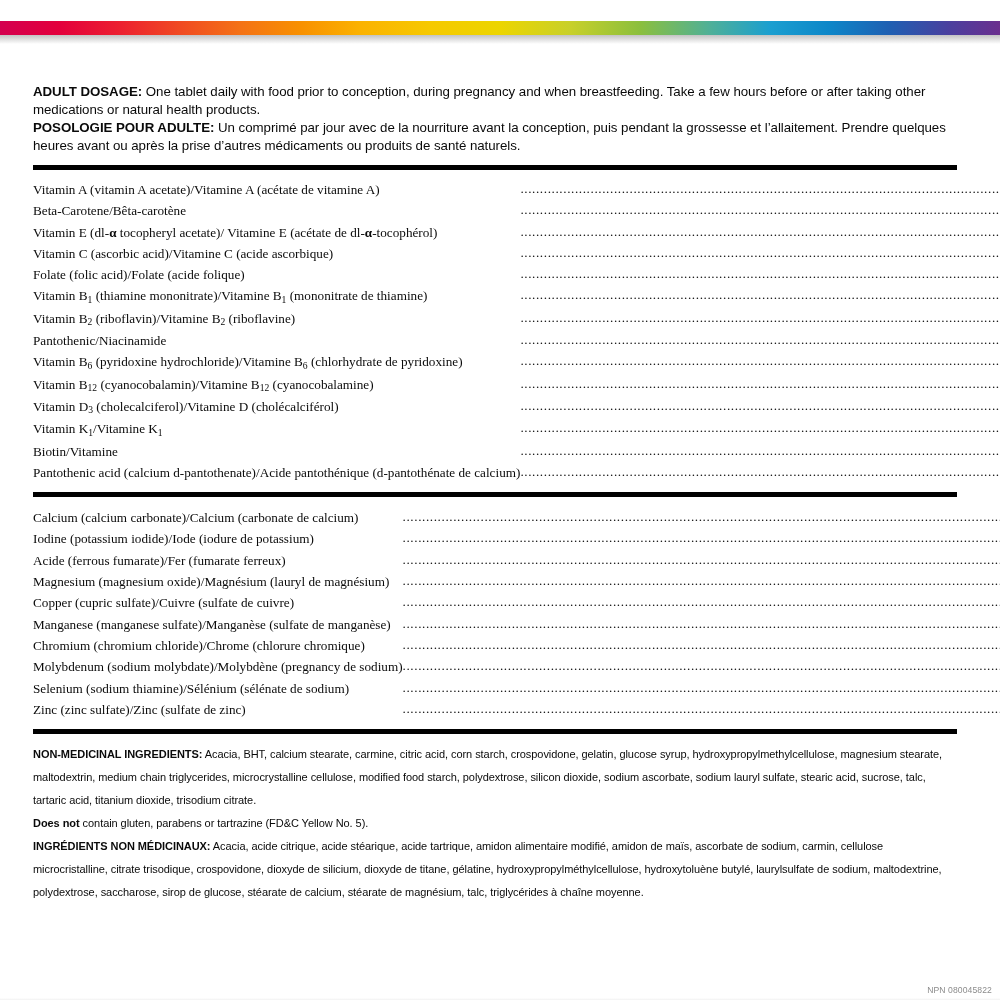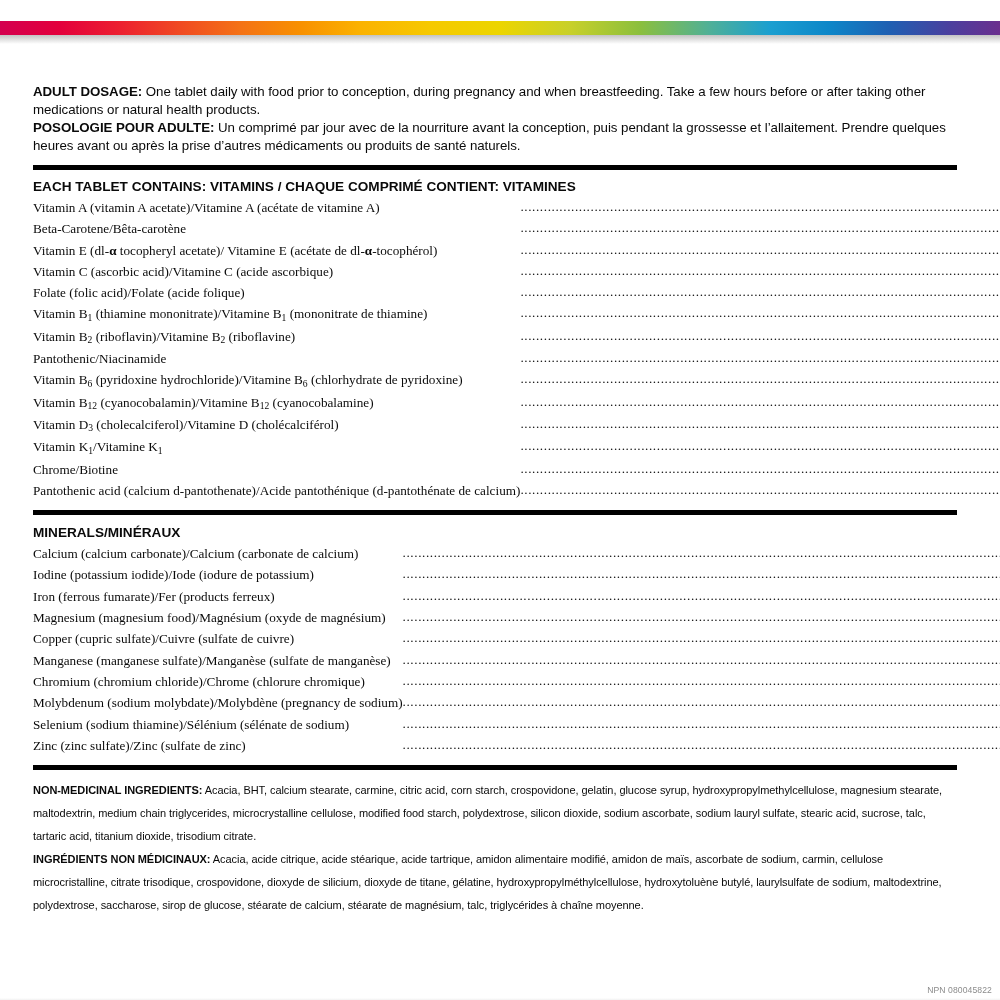--- a/index.html
+++ b/index.html
@@ -165,21 +165,20 @@
 
   <div class="content">
 
     <div class="dosage-block">
       <p class="dosage-para"><span class="lead">ADULT DOSAGE:</span><span> One tablet daily with food prior to conception, during pregnancy and when breastfeeding. Take a few hours before or after taking other medications or natural health products.</span></p>
       <p class="dosage-para"><span class="lead">POSOLOGIE POUR ADULTE:</span><span> Un comprimé par jour avec de la nourriture avant la conception, puis pendant la grossesse et l’allaitement. Prendre quelques heures avant ou après la prise d’autres médicaments ou produits de santé naturels.</span></p>
     </div>
 
     <div class="rule rule-vitamins"></div>
 
-    <div class="section-head">EACH TABLET CONTAINS: VITAMINS / CHAQUE COMPRIMÉ CONTIENT: VITAMINES</div>
     <table class="nutrient-table">
       <tbody id="vitamins-body">
           <tr class="nutrient-row">
             <td class="n-name">Vitamin A (vitamin A acetate)/Vitamine A (acétate de vitamine A)</td>
             <td class="n-dots">
               <span>............................................................................................................................................................................................................................................................................................................</span>
             </td>
           </tr>
           <tr class="nutrient-row">
             <td class="n-name">Beta-Carotene/Bêta-carotène</td>
@@ -241,59 +240,58 @@
               <span>............................................................................................................................................................................................................................................................................................................</span>
             </td>
           </tr>
           <tr class="nutrient-row">
             <td class="n-name">Vitamin K<sub>1</sub>/Vitamine K<sub>1</sub></td>
             <td class="n-dots">
               <span>............................................................................................................................................................................................................................................................................................................</span>
             </td>
           </tr>
           <tr class="nutrient-row">
-            <td class="n-name">Chrome/Biotine</td>
+            <td class="n-name">Biotin/Vitamine</td>
             <td class="n-dots">
               <span>............................................................................................................................................................................................................................................................................................................</span>
             </td>
           </tr>
           <tr class="nutrient-row">
             <td class="n-name">Pantothenic acid (calcium d-pantothenate)/Acide pantothénique (d-pantothénate de calcium)</td>
             <td class="n-dots">
               <span>............................................................................................................................................................................................................................................................................................................</span>
             </td>
           </tr>
         </tbody>
     </table>
 
     <div class="rule rule-minerals"></div>
 
-    <div class="section-head section-head-minerals">MINERALS/MINÉRAUX</div>
     <table class="nutrient-table">
       <tbody id="minerals-body">
           <tr class="nutrient-row">
             <td class="n-name">Calcium (calcium carbonate)/Calcium (carbonate de calcium)</td>
             <td class="n-dots">
               <span>............................................................................................................................................................................................................................................................................................................</span>
             </td>
           </tr>
           <tr class="nutrient-row">
             <td class="n-name">Iodine (potassium iodide)/Iode (iodure de potassium)</td>
             <td class="n-dots">
               <span>............................................................................................................................................................................................................................................................................................................</span>
             </td>
           </tr>
           <tr class="nutrient-row">
-            <td class="n-name">Iron (ferrous fumarate)/Fer (products ferreux)</td>
-            <td class="n-dots">
-              <span>............................................................................................................................................................................................................................................................................................................</span>
-            </td>
-          </tr>
-          <tr class="nutrient-row">
-            <td class="n-name">Magnesium (magnesium food)/Magnésium (oxyde de magnésium)</td>
+            <td class="n-name">Acide (ferrous fumarate)/Fer (fumarate ferreux)</td>
+            <td class="n-dots">
+              <span>............................................................................................................................................................................................................................................................................................................</span>
+            </td>
+          </tr>
+          <tr class="nutrient-row">
+            <td class="n-name">Magnesium (magnesium oxide)/Magnésium (lauryl de magnésium)</td>
             <td class="n-dots">
               <span>............................................................................................................................................................................................................................................................................................................</span>
             </td>
           </tr>
           <tr class="nutrient-row">
             <td class="n-name">Copper (cupric sulfate)/Cuivre (sulfate de cuivre)</td>
             <td class="n-dots">
               <span>............................................................................................................................................................................................................................................................................................................</span>
             </td>
           </tr>
@@ -327,20 +325,21 @@
               <span>............................................................................................................................................................................................................................................................................................................</span>
             </td>
           </tr>
         </tbody>
     </table>
 
     <div class="rule rule-nonmed"></div>
 
     <div class="nonmed-block">
       <p class="nonmed-para"><span class="lead">NON-MEDICINAL INGREDIENTS:</span><span> Acacia, BHT, calcium stearate, carmine, citric acid, corn starch, crospovidone, gelatin, glucose syrup, hydroxypropylmethylcellulose, magnesium stearate, maltodextrin, medium chain triglycerides, microcrystalline cellulose, modified food starch, polydextrose, silicon dioxide, sodium ascorbate, sodium lauryl sulfate, stearic acid, sucrose, talc, tartaric acid, titanium dioxide, trisodium citrate.</span></p>
+      <p class="nonmed-para"><span class="lead">Does not</span><span> contain gluten, parabens or tartrazine (FD&amp;C Yellow No. 5).</span></p>
       <p class="nonmed-para"><span class="lead">INGRÉDIENTS NON MÉDICINAUX:</span><span> Acacia, acide citrique, acide stéarique, acide tartrique, amidon alimentaire modifié, amidon de maïs, ascorbate de sodium, carmin, cellulose microcristalline, citrate trisodique, crospovidone, dioxyde de silicium, dioxyde de titane, gélatine, hydroxypropylméthylcellulose, hydroxytoluène butylé, laurylsulfate de sodium, maltodextrine, polydextrose, saccharose, sirop de glucose, stéarate de calcium, stéarate de magnésium, talc, triglycérides à chaîne moyenne.</span></p>
     </div>
 
   </div>
 
   <div class="npn">NPN 080045822</div>
 
   <div class="rainbow-shadow shadow-bottom"></div>
   <div class="rainbow-bar rainbow-bottom"></div>
 

